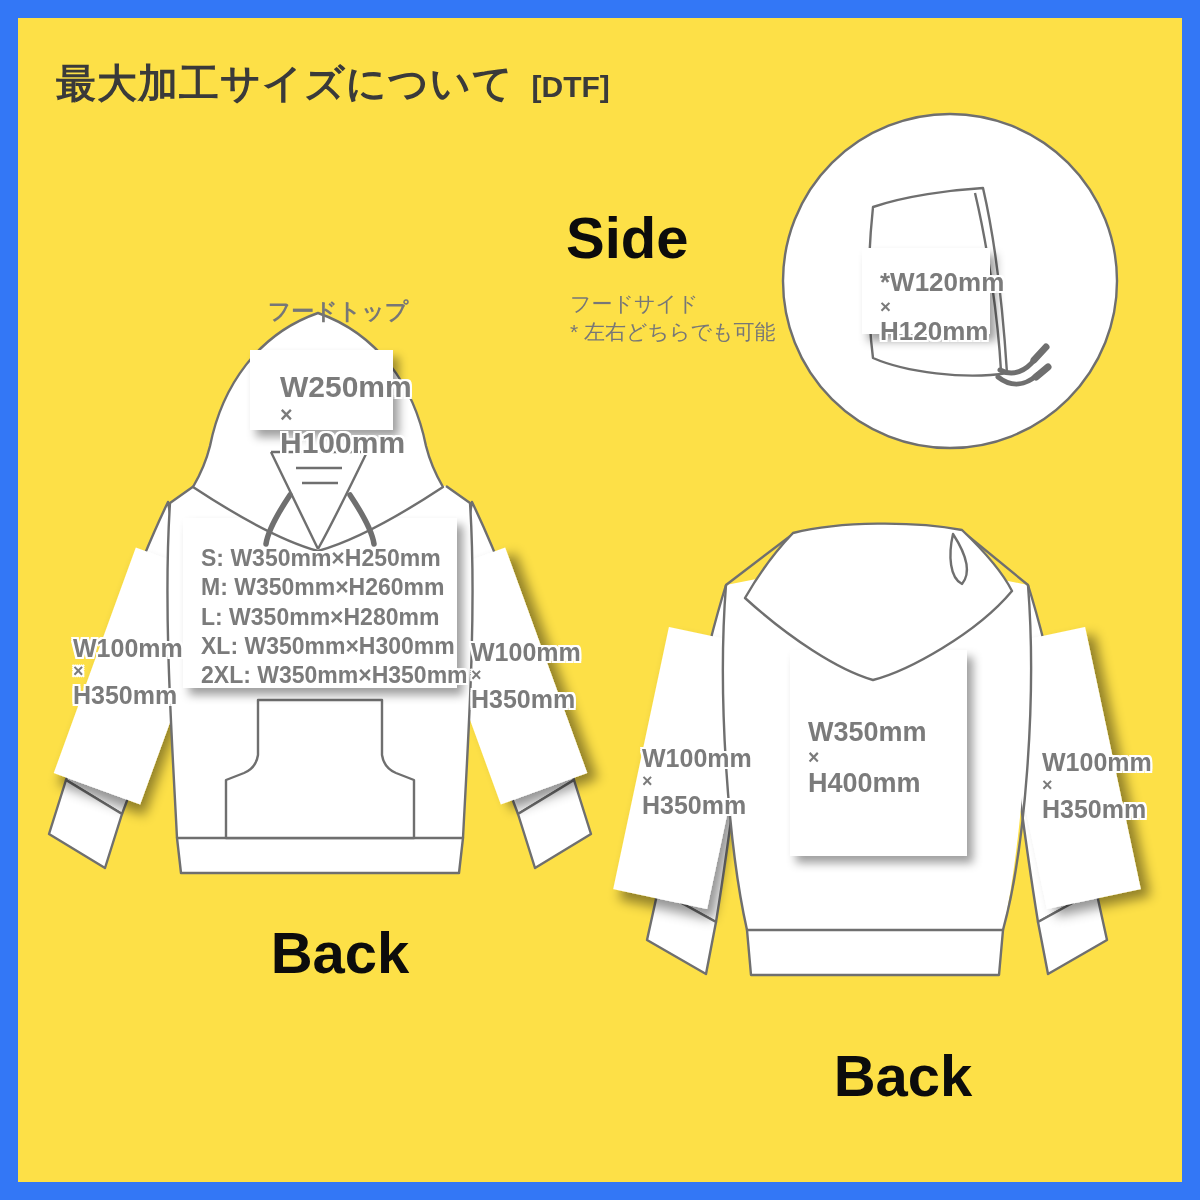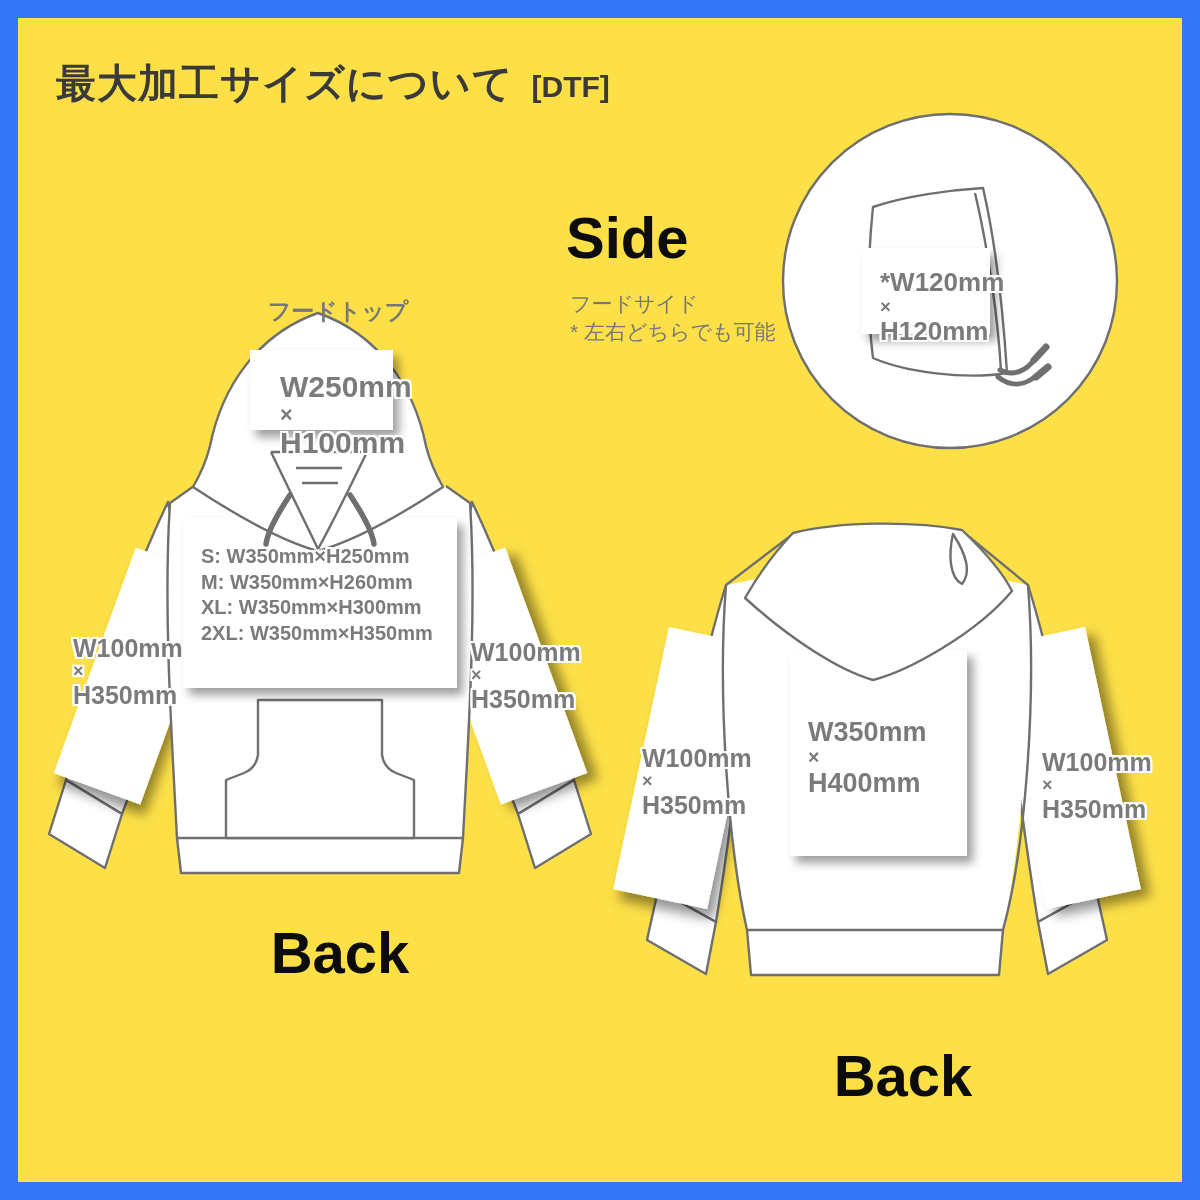--- a/index.html
+++ b/index.html
@@ -37,21 +37,21 @@
   .size-text{
     color:#7b7b7b;font-weight:700;line-height:1.12;
     text-shadow:-2px -2px 0 #fff,0 -2px 0 #fff,2px -2px 0 #fff,
                 -2px 0 0 #fff,2px 0 0 #fff,
                 -2px 2px 0 #fff,0 2px 0 #fff,2px 2px 0 #fff;
     white-space:nowrap;
   }
   .size-text .t{font-size:0.72em;line-height:1.05;}
   .hood-size{left:262px;top:352px;width:143px;font-size:30px;}
   .circle-size{left:862px;top:250px;width:128px;font-size:26px;}
-  .chest-sizes{left:183px;top:526px;width:274px;font-size:20px;line-height:1.275;}
+  .chest-sizes{left:183px;top:526px;width:274px;font-size:23px;line-height:1.275;}
   .fl-sleeve{left:55px;top:616px;width:124px;font-size:25px;}
   .fr-sleeve{left:453px;top:620px;width:124px;font-size:25px;}
   .bl-sleeve{left:624px;top:726px;width:124px;font-size:25px;}
   .br-sleeve{left:1024px;top:730px;width:124px;font-size:25px;}
   .bk-center{left:790px;top:699px;width:177px;font-size:27px;}
   svg{position:absolute;left:0;top:0;}
 </style>
 </head>
 <body>
 
@@ -154,20 +154,21 @@
 
   <div class="abs size-text hood-size">
     <div>W250mm</div>
     <div class="t">×</div>
     <div>H100mm</div>
   </div>
 
   <div class="abs size-text chest-sizes">
     <div>S: W350mm×H250mm</div>
     <div>M: W350mm×H260mm</div>
+    <div>L: W350mm×H280mm</div>
     <div>XL: W350mm×H300mm</div>
     <div>2XL: W350mm×H350mm</div>
   </div>
 
   <div class="abs size-text fl-sleeve">
     <div>W100mm</div>
     <div class="t">×</div>
     <div>H350mm</div>
   </div>
 

